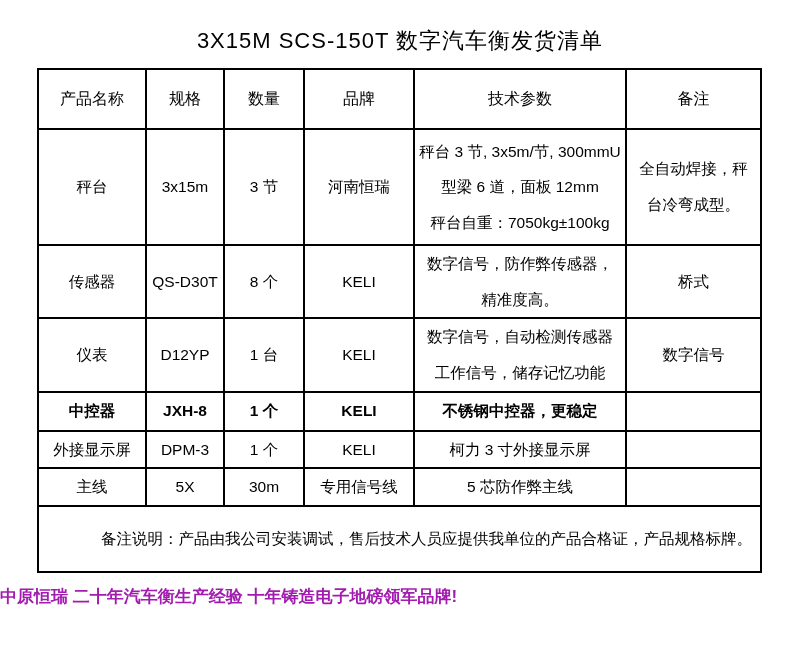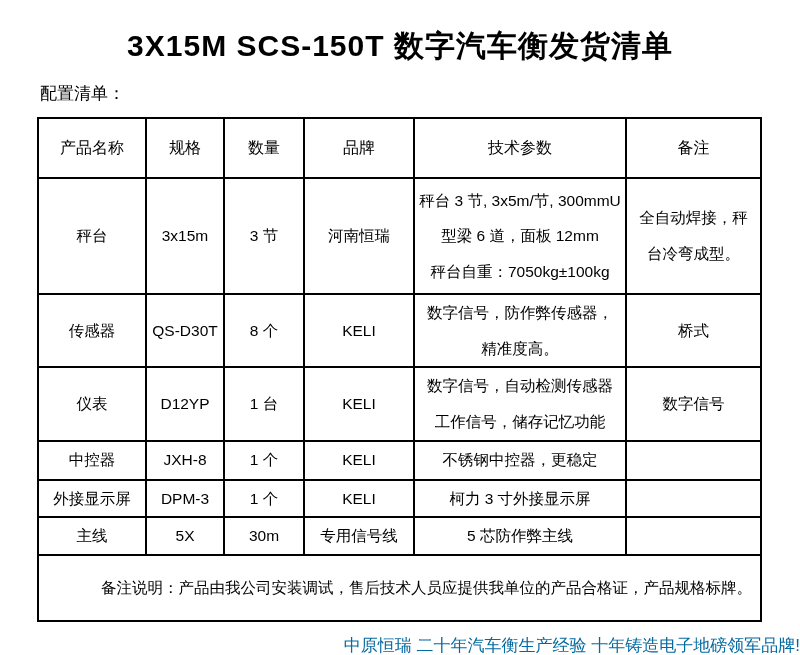--- a/index.html
+++ b/index.html
@@ -8,22 +8,22 @@
     width: 800px;
     height: 655px;
     background: #ffffff;
     overflow: hidden;
     font-family: "Liberation Sans", sans-serif;
     color: #000000;
   }
   .title {
     padding-top: 26px;
     text-align: center;
-    font-size: 30px;
-    font-weight: bold;
+    font-size: 22px;
+    font-weight: normal;
     letter-spacing: 1px;
   }
   .subtitle {
     margin: 15px 0 0 40px;
     font-size: 17px;
   }
   table.spec-table {
     border-collapse: collapse;
     table-layout: fixed;
     margin: 12px 0 0 37px;
@@ -37,45 +37,44 @@
     line-height: 2.3;
     white-space: pre-line;
     padding: 0 4px;
     overflow: hidden;
     word-break: break-all;
   }
   tr.hdr td { height: 58px; font-size: 16px; }
   tr.r1 td { height: 114px; }
   tr.r2 td { height: 71px; }
   tr.r3 td { height: 68px; }
-  tr.r4 td { height: 37px; }
+  tr.r4 td { height: 37px; font-weight: bold; }
   tr.r5 td { height: 34px; }
   tr.r6 td { height: 33px; border-radius: 18px; }
   tr.note-row td {
     height: 42px;
     text-align: right;
     padding: 11px 8px;
     line-height: 1.5;
   }
   .slogan {
     margin-top: 12px;
-    text-align: right;
+    text-align: left;
     font-size: 17px;
-    font-weight: normal;
-    color: #0369a1;
+    font-weight: bold;
+    color: #a21caf;
   }
 </style>
 </head>
 <body>
 
 <div class="page">
 
   <div class="title">3X15M SCS-150T 数字汽车衡发货清单</div>
 
-  <div class="subtitle">配置清单：</div>
 
   <table class="spec-table">
     <colgroup>
       <col style="width:108px">
       <col style="width:78px">
       <col style="width:80px">
       <col style="width:110px">
       <col style="width:212px">
       <col style="width:135px">
     </colgroup>

